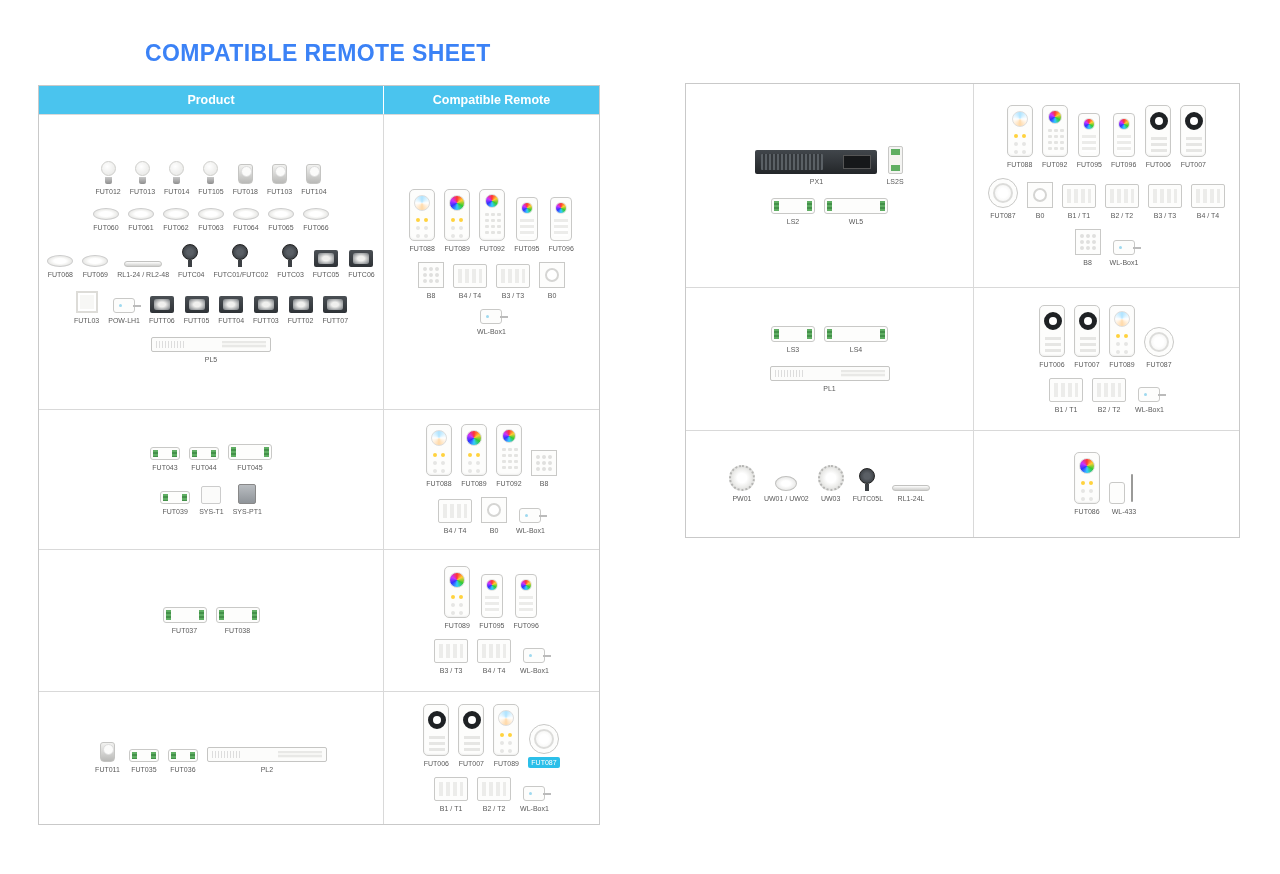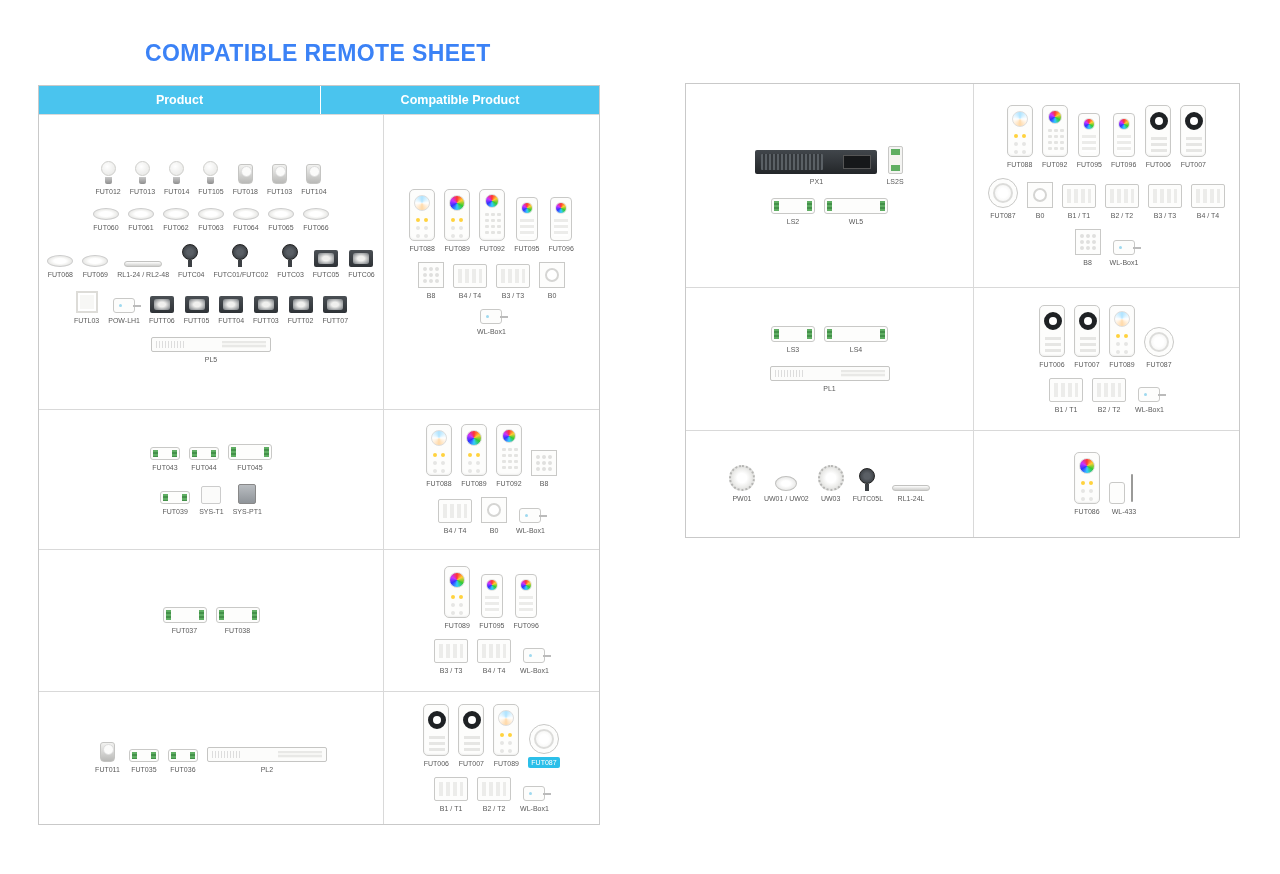--- a/index.html
+++ b/index.html
@@ -11,21 +11,21 @@
     position:absolute;left:145px;top:40px;margin:0;
     font-size:23px;line-height:26px;font-weight:700;color:#3b82f6;letter-spacing:.4px;
   }
   .ctable{position:absolute;border:1px solid #c9c9c9;box-sizing:border-box;background:#fff}
   #left-table{left:38px;top:85px;width:562px}
   #right-table{left:685px;top:83px;width:555px}
 
   .thead{display:flex;height:28px}
   .th{box-sizing:border-box;display:flex;align-items:center;justify-content:center;
       background:#4ac4ee;color:#fff;font-size:12.5px;font-weight:700}
-  .th-product{width:282px;border-right:1px solid #fff}
+  .th-product{width:345px;border-right:1px solid #fff}
   .th-remote{flex:1}
 
   .trow{display:flex;border-top:1px solid #d9d9d9;box-sizing:border-box}
   #right-table .trow:first-child{border-top:none}
 
   .cell{box-sizing:border-box;display:flex;flex-direction:column;align-items:center;
         justify-content:center;gap:12px;padding:8px 6px;overflow:hidden}
   .product-cell{border-right:1px solid #d9d9d9}
   #left-table  .product-cell{width:345px}
   #right-table .product-cell{width:288px}
@@ -175,21 +175,21 @@
 </head>
 <body>
 
 <div class="page">
 
   <h1 class="title">COMPATIBLE REMOTE SHEET</h1>
 
   <section class="ctable" id="left-table">
     <div class="thead">
       <div class="th th-product">Product</div>
-      <div class="th th-remote">Compatible Product</div>
+      <div class="th th-remote">Compatible Remote</div>
     </div>
     <div class="tbody">
         <div class="trow">
           <div class="cell product-cell">
             <div class="line">
               <div class="item">
                 <div class="glyph k-bulb"></div>
                 <div class="item-label">FUT012</div>
               </div>
               <div class="item">

